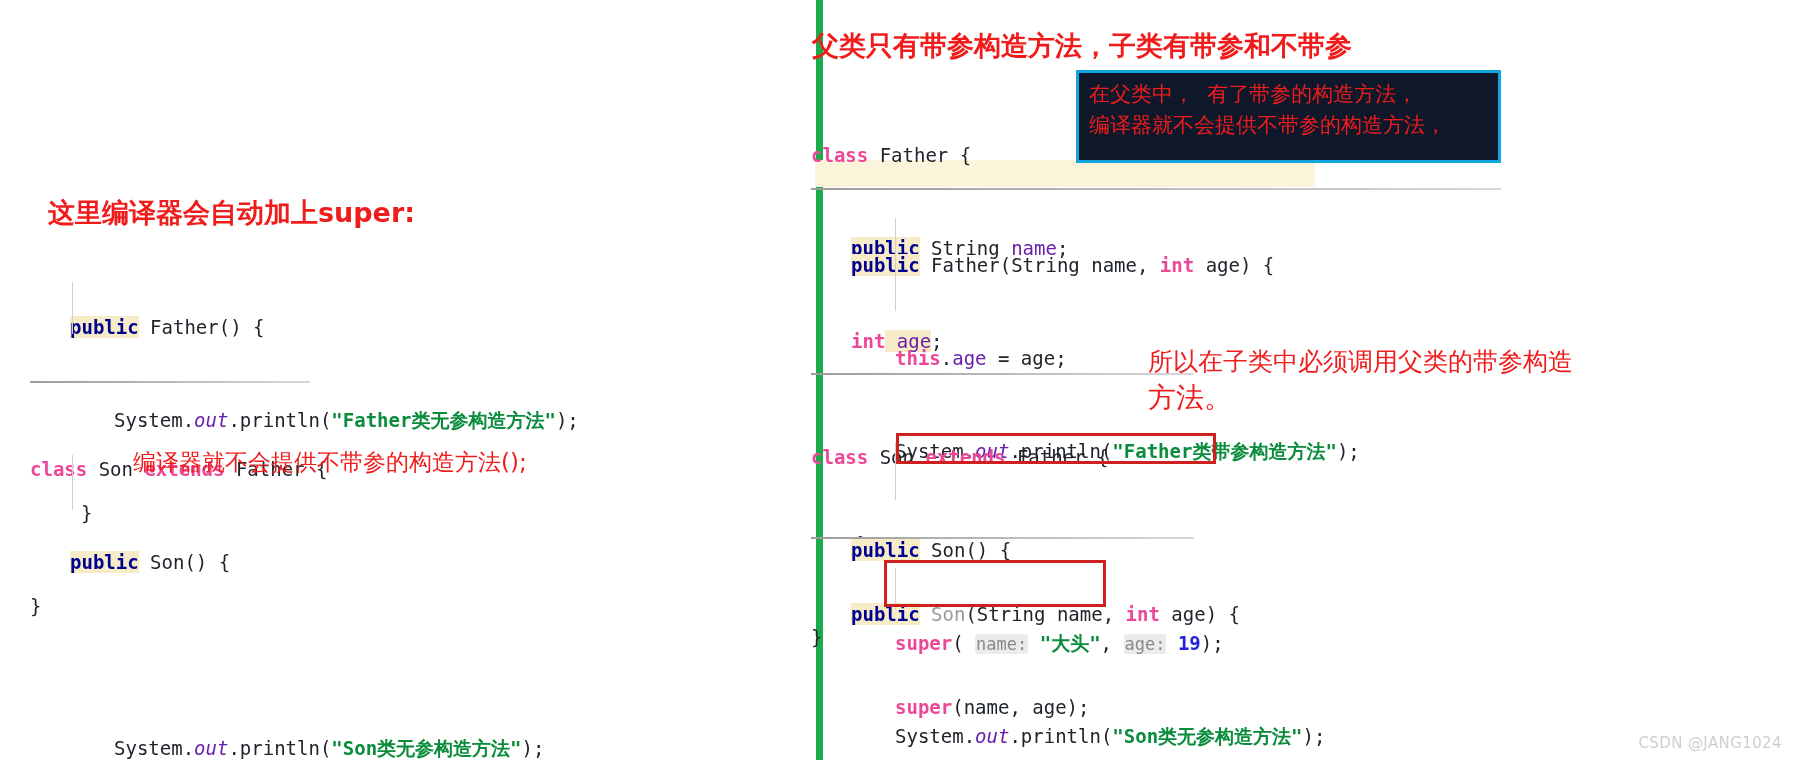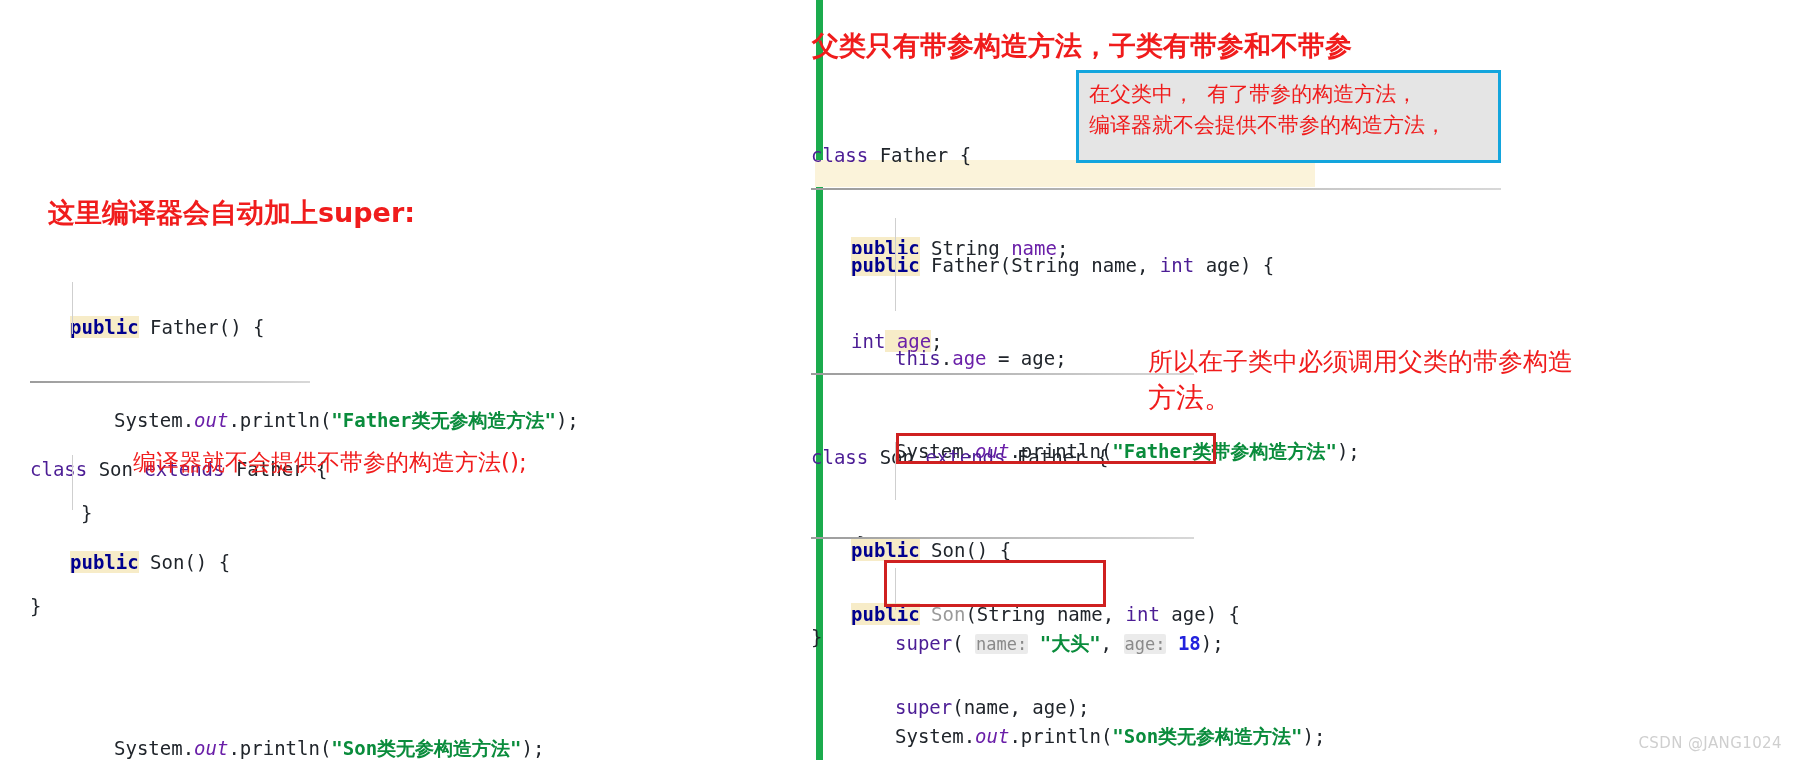--- a/index.html
+++ b/index.html
@@ -48,21 +48,21 @@
     position: absolute;
     font-family: "DejaVu Sans Mono", "Liberation Mono", monospace;
     font-size: 19px;
     line-height: 31px;
     color: #20252b;
     white-space: pre;
   }
   .ln { display: block; height: 31px; white-space: pre; position: relative; }
 
   
-  .kw   { color: #4c1d95; font-weight: normal; }          
+  .kw   { color: #ec4899; font-weight: bold; }          
   .kwhl { color: #00008f; font-weight: bold; background: #f7ecc8; } 
   .fld  { color: #6a1fa8; font-weight: normal; }          
   .str  { color: #0a8c3c; font-weight: bold; }          
   .num  { color: #2222dd; font-weight: bold; }          
   .plain{ color: #20252b; }
   .gray { color: #9a9a9a; }                              
   .hint { color: #8a8a8a; background: #ebebeb; border-radius: 2px; padding: 0 1px; font-size: 17px; }
 
   
   .guide {
@@ -81,21 +81,21 @@
     position: absolute;
     background: #fbf3da;
   }
 
   
   .box {
     position: absolute;
     box-sizing: border-box;
     background: transparent;
   }
-  .box-blue { border: 3px solid #13a5dd; background: #e5e5e5; }
+  .box-blue { border: 3px solid #13a5dd; background: #0f172a; }
   .box-red  { border: 3px solid #cf2020; }
 
   .box-blue .annot { position: static; display: block; }
 
   
   #watermark {
     position: absolute;
     right: 14px;
     bottom: 8px;
     color: #cfcfcf;
@@ -165,21 +165,21 @@
   </div>
 
   <div class="annot" style="left:325px; top:345px; font-size:25px;">所以在子类中必须调用父类的带参构造</div>
   <div class="annot" style="left:325px; top:380px; font-size:28px;">方法。</div>
 
   <div class="sep" style="left:-12px; top:373px; width:383px;"></div>
 
   <div class="code" style="left:-12px; top:380px;">
     <span class="ln"><span class="kw">class</span><span class="plain"> Son </span><span class="kw">extends</span><span class="plain"> Father {</span></span>
     <span class="ln"><span style="display:inline-block;width:40px;"></span><span class="kwhl">public</span><span class="plain"> Son() {</span></span>
-    <span class="ln"><span style="display:inline-block;width:84px;"></span><span class="kw">super</span><span class="plain">( </span><span class="hint">name:</span><span class="str"> "大头"</span><span class="plain">, </span><span class="hint">age:</span><span class="num"> 18</span><span class="plain">);</span></span>
+    <span class="ln"><span style="display:inline-block;width:84px;"></span><span class="kw">super</span><span class="plain">( </span><span class="hint">name:</span><span class="str"> "大头"</span><span class="plain">, </span><span class="hint">age:</span><span class="num"> 19</span><span class="plain">);</span></span>
     <span class="ln"><span style="display:inline-block;width:84px;"></span><span class="plain">System.</span><span class="fld" style="font-style:italic;">out</span><span class="plain">.println(</span><span class="str">"Son类无参构造方法"</span><span class="plain">);</span></span>
     
   </div>
   <div class="guide" style="left:72px; top:442px; height:58px;"></div>
 
   <div class="box box-red" style="left:73px; top:433px; width:320px; height:31px;"></div>
 
   <div class="sep" style="left:-12px; top:537px; width:383px;"></div>
 
   <div class="code" style="left:-12px; top:537px;">

